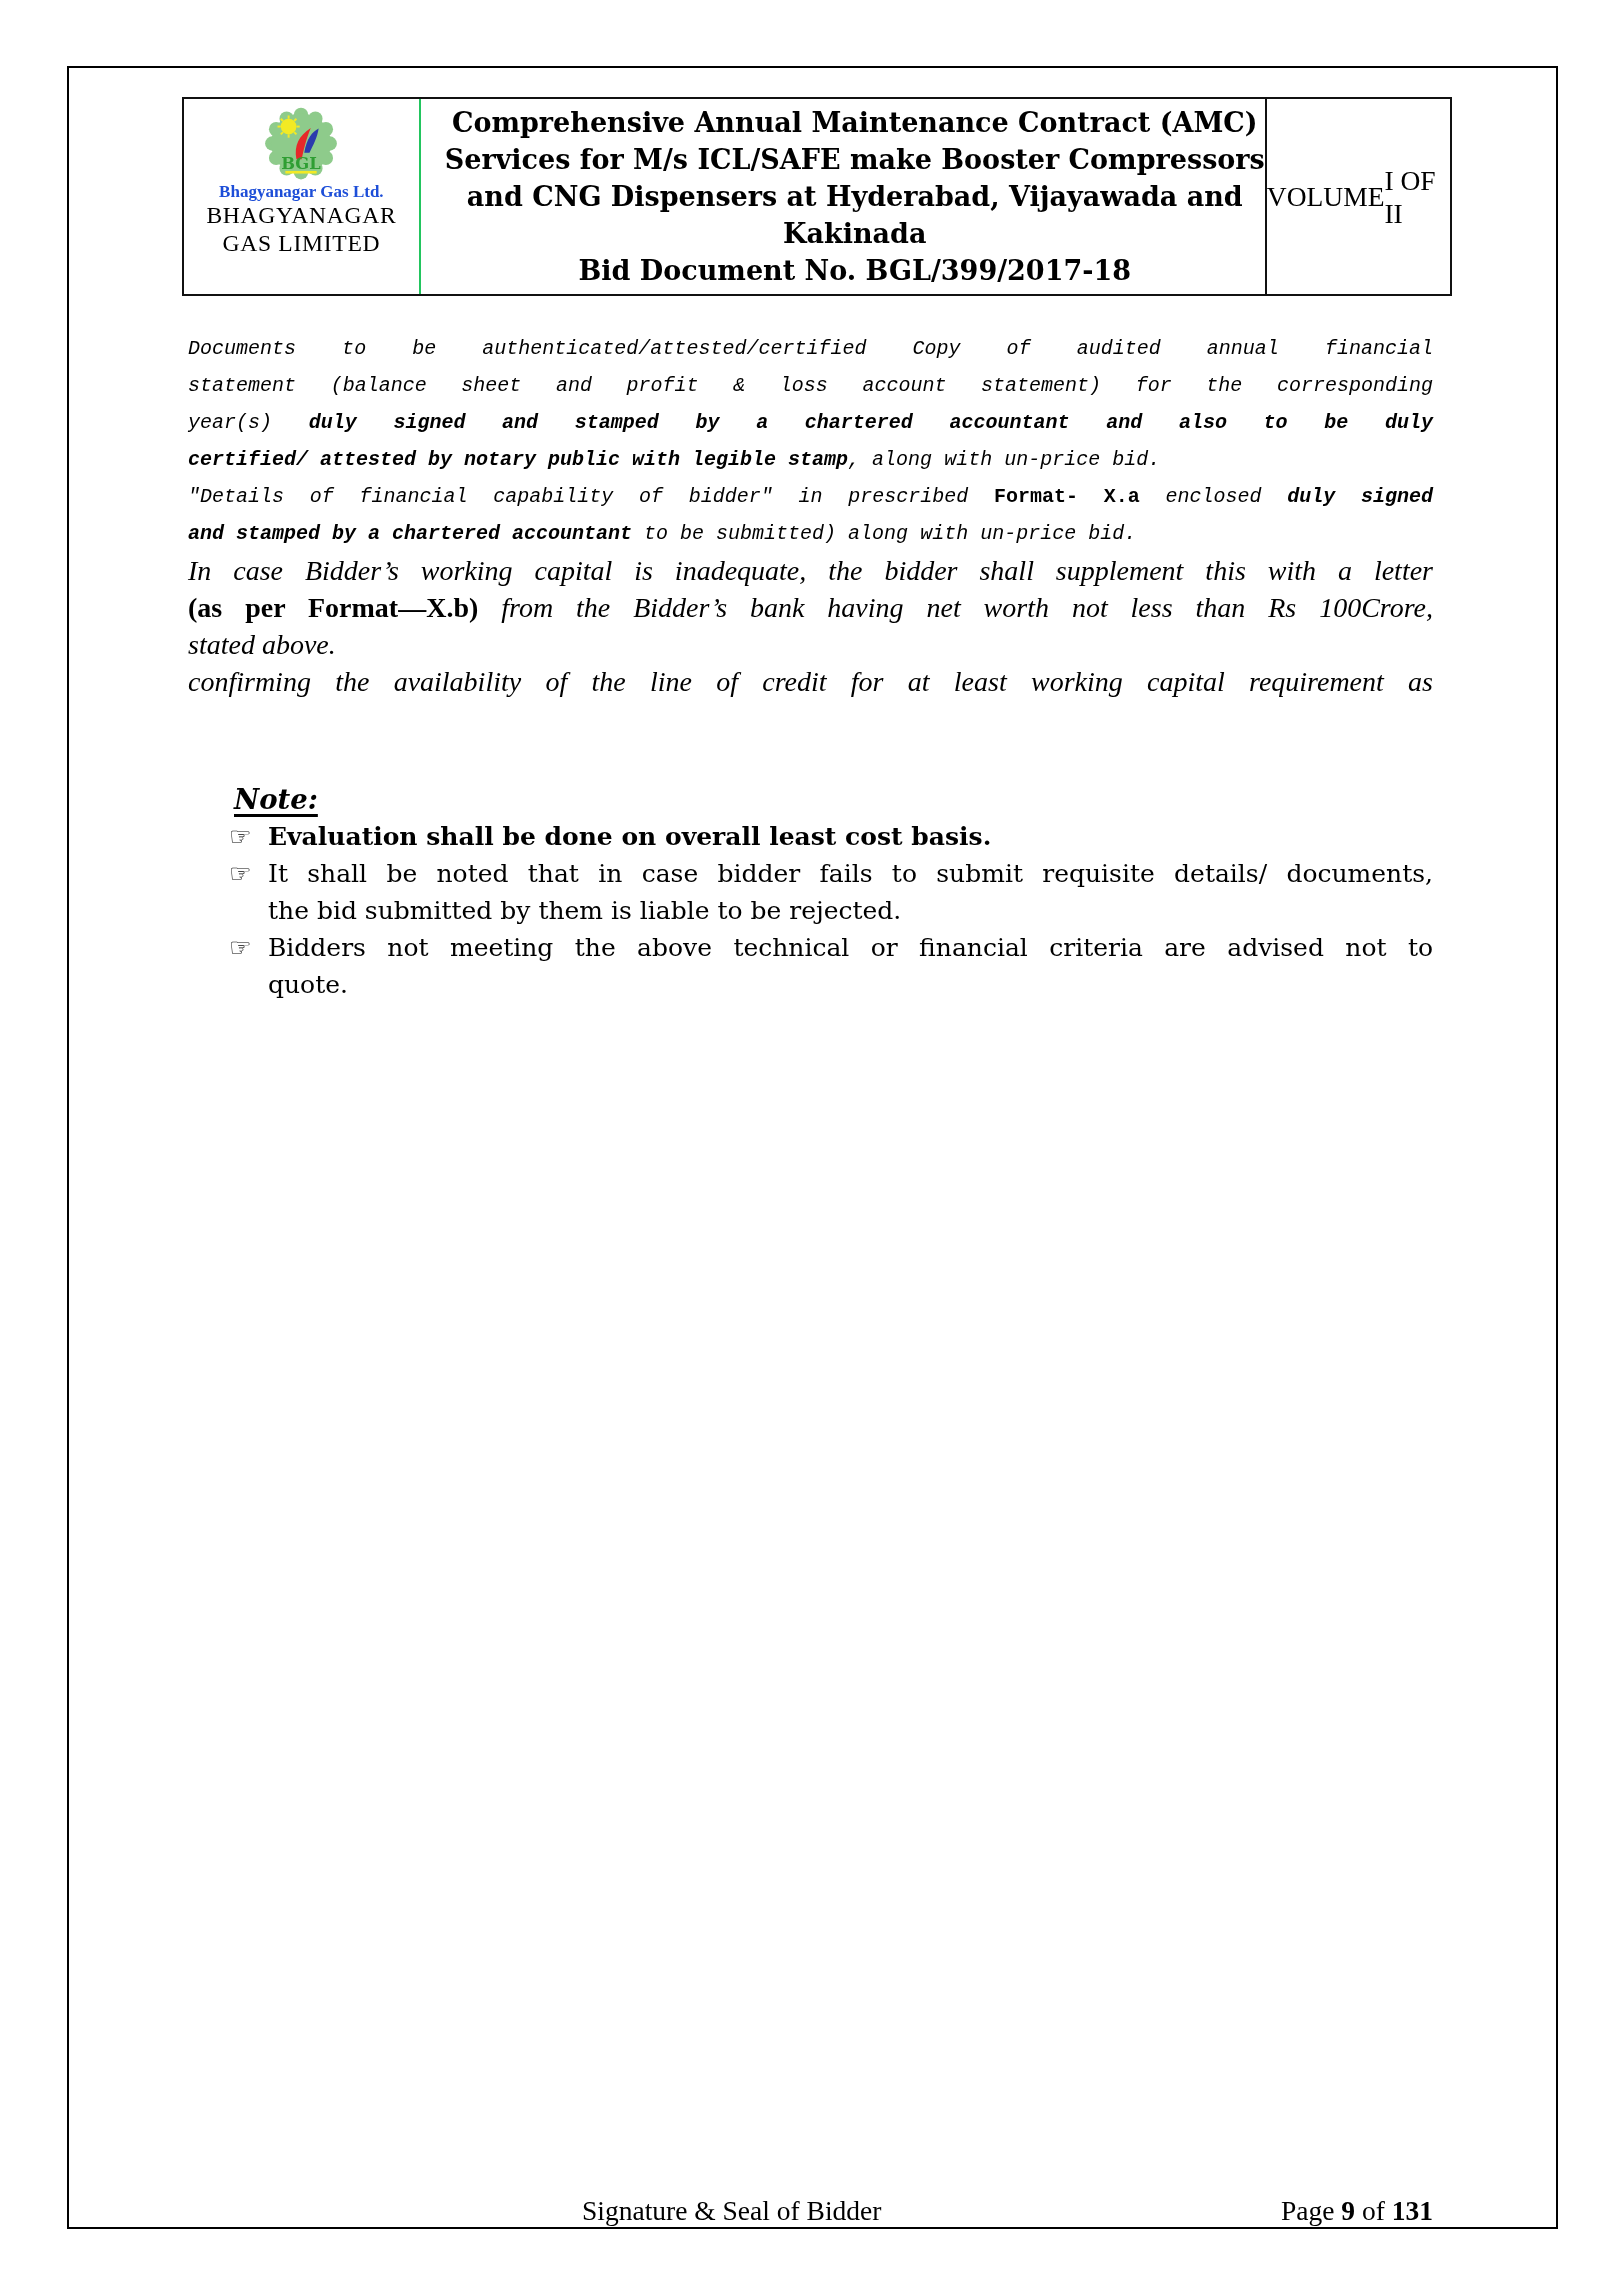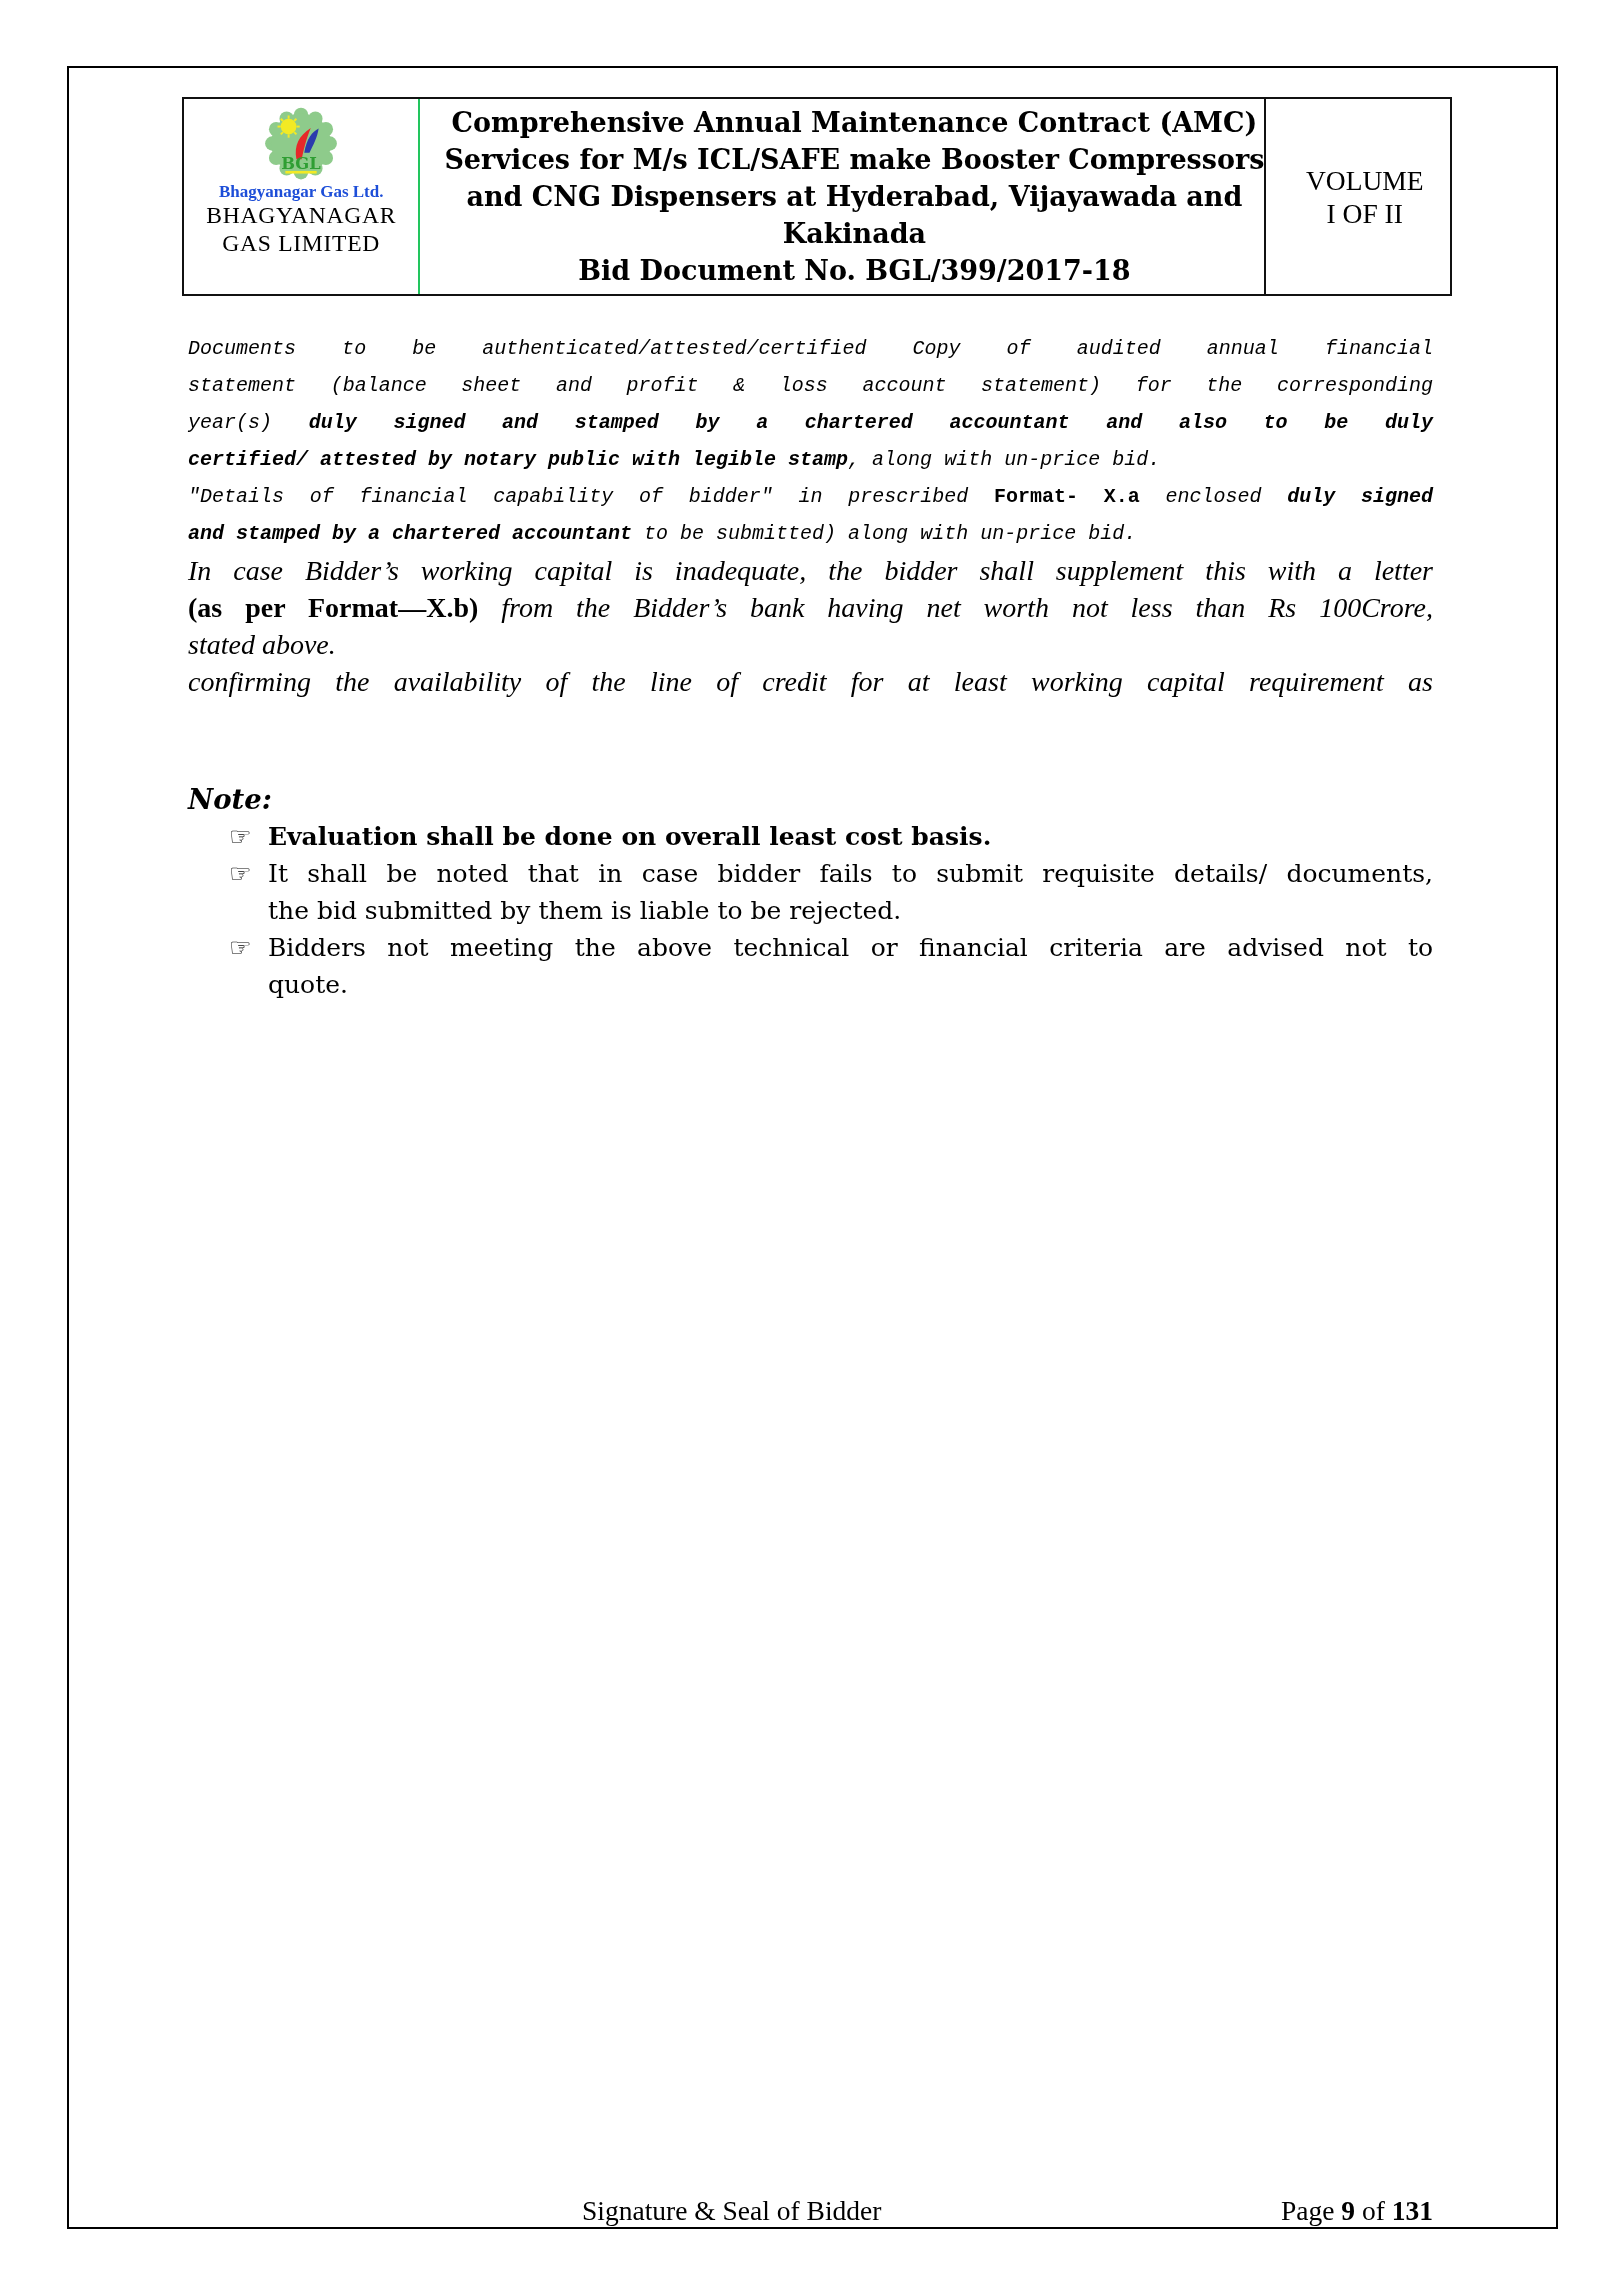--- a/index.html
+++ b/index.html
@@ -8,22 +8,22 @@
   .outer-border{position:absolute;left:67px;top:66px;width:1491px;height:2163px;
         border:2px solid #000;box-sizing:border-box;}
   
   .header-table{position:absolute;left:182px;top:97px;width:1270px;height:199px;
         display:flex;border:2px solid #111;box-sizing:border-box;background:#fff;}
   .cell{box-sizing:border-box;}
   .cell-logo{width:248px;position:relative;border-right:2px solid #22c55e;}
   .cell-title{flex:1;text-align:center;font-family:"DejaVu Serif",serif;font-weight:bold;
         font-size:27px;line-height:37px;padding-top:5.2px;}
   .cell-title .tline{white-space:nowrap;margin-left:24px;}
-  .cell-volume{width:194px;border-left:2px solid #111;display:flex;flex-direction:column;
-        justify-content:center;align-items:center;font-size:27.5px;line-height:33px;padding-left:13px;}
+  .cell-volume{width:194px;border-left:2px solid #111;display:flex;flex-direction:row;
+        justify-content:center;align-items:center;font-size:27.5px;line-height:33px;}
   .logo-svg{position:absolute;left:50%;top:7.9px;transform:translateX(-50%);}
   .logo-caption{position:absolute;top:83px;left:0;width:100%;text-align:center;
         color:#1d4ed8;font-size:17px;font-weight:bold;white-space:nowrap;}
   .company-name{position:absolute;top:103px;left:0;width:100%;text-align:center;
         font-size:23.6px;line-height:27.5px;letter-spacing:0.7px;}
   .company-name div{white-space:nowrap;}
   .red-line{position:absolute;left:370px;top:99px;width:2px;height:103px;background:#f4908f;}
   
   .body-text{position:absolute;left:188px;top:330px;width:1245px;}
   .para{text-align:justify;}
@@ -31,21 +31,21 @@
   .f-italic2{font-family:"Liberation Serif",serif;font-style:italic;font-size:28px;line-height:37px;}
   .spaced{}
   .line{text-align:justify;}
   .line.jl{text-align-last:justify;}
   .b{font-weight:bold;}
   .up{font-style:normal;}
   
   .note-block{margin-top:81px;}
   .note-heading{font-family:"DejaVu Serif",serif;font-weight:bold;font-style:italic;
         font-size:27.5px;line-height:37px;}
-  .note-heading span{text-decoration-thickness:2.6px;text-underline-offset:4.6px;}
+  .note-heading span{text-decoration:underline;text-decoration-thickness:2.6px;text-underline-offset:4.6px;margin-left:46px;}
   .note-items{margin-top:0;}
   .note-item{position:relative;padding-left:80px;font-family:"DejaVu Serif",serif;
         font-size:25px;line-height:37px;}
   .note-item .hand{position:absolute;left:41px;top:0;font-family:"DejaVu Sans",sans-serif;
         font-size:25px;line-height:37px;}
   
   .footer-left{position:absolute;left:582px;top:2194px;font-size:27.5px;line-height:33px;}
   .footer-page{position:absolute;right:190px;top:2194px;font-size:27.5px;line-height:33px;margin-left:8px;}
 </style>
 </head>

